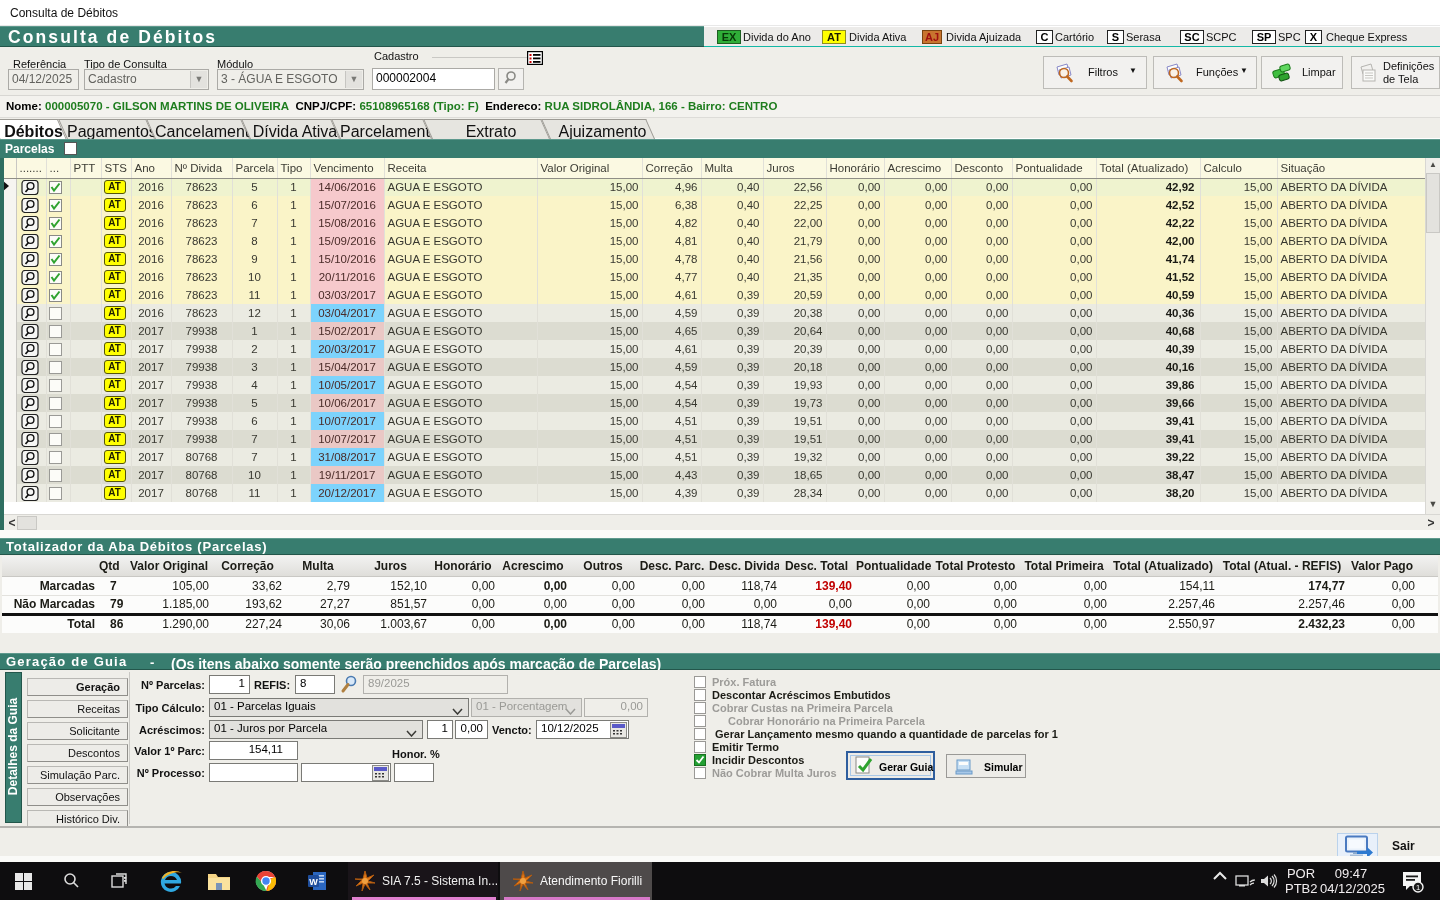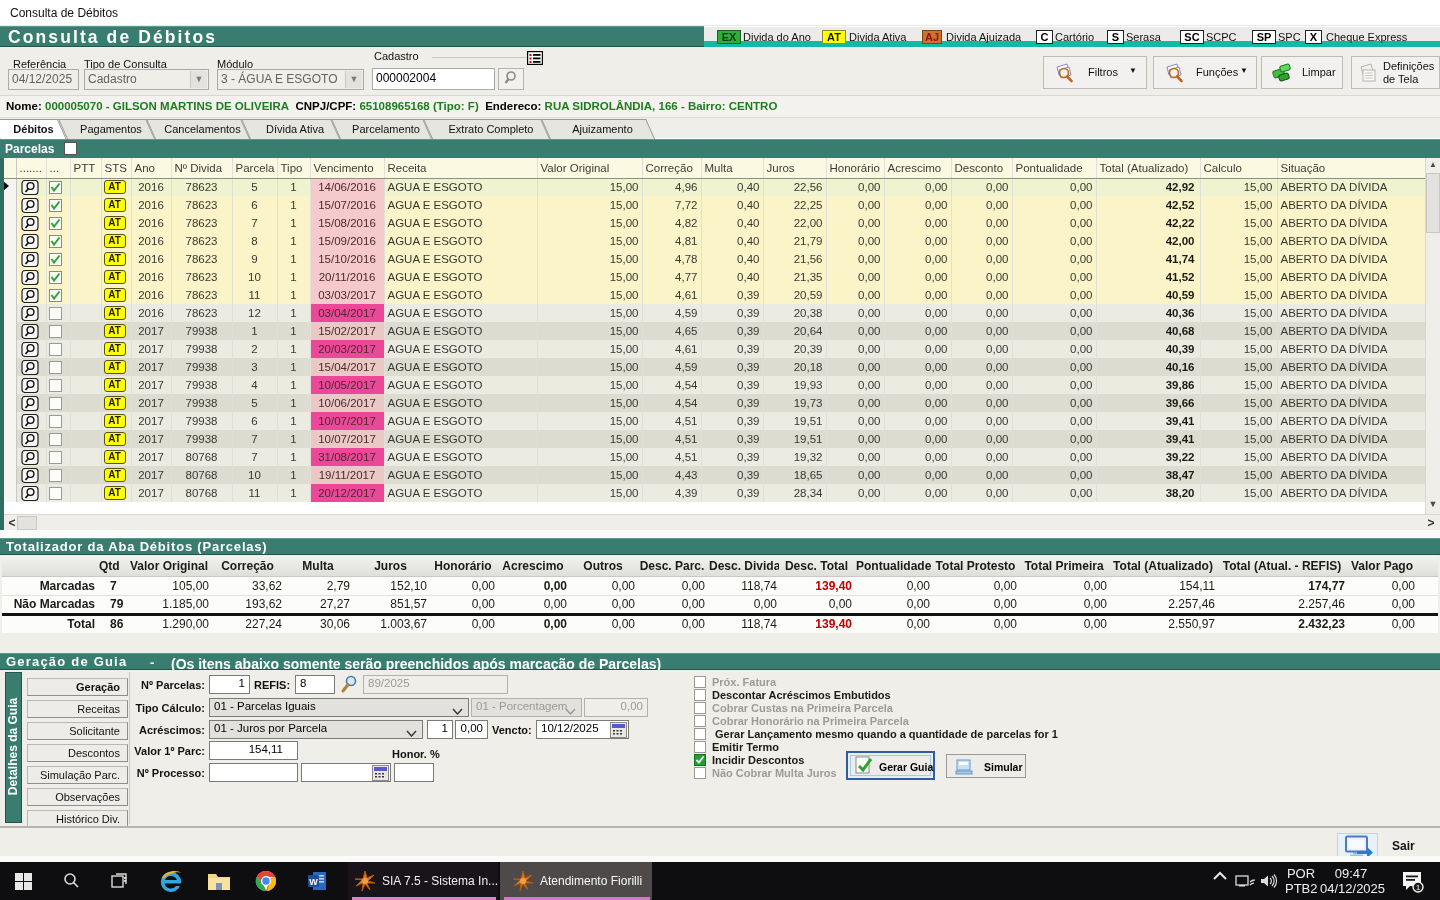--- a/index.html
+++ b/index.html
@@ -3,56 +3,56 @@
 <style>
 *{margin:0;padding:0;box-sizing:border-box;}
 html,body{width:1440px;height:900px;overflow:hidden;}
 body{font-family:"Liberation Sans",sans-serif;background:#EFEEE9;position:relative;}
 .abs{position:absolute;}
 
 #titlebar{left:0;top:0;width:1440px;height:26px;background:#FFFFFF;border-bottom:1px solid #E8E8E8;}
 #titlebar span{position:absolute;left:10px;top:6px;font-size:12px;color:#111;}
 #tealtitle{left:0;top:26px;width:1440px;height:21px;background:#387D6F;border-top:1px solid #5E998D;border-bottom:1px solid #23564B;}
 #tealtitle .big{position:absolute;left:8px;top:0px;font-size:17.5px;line-height:20px;letter-spacing:2.1px;font-weight:bold;color:#FFFFFF;}
-#legend{left:704px;top:26px;width:736px;height:21px;background:#ECEBE9;border-top:1px solid #fff;border-bottom:6px solid #14b8a6;}
+#legend{left:704px;top:26px;width:736px;height:21px;background:#ECEBE9;border-top:1px solid #fff;border-bottom:1px solid #14b8a6;}
 .lbadge{position:absolute;top:3px;height:14px;font-size:11px;font-weight:bold;text-align:center;line-height:13px;}
 .llab{position:absolute;top:4px;font-size:11px;color:#111;}
 
 #formrow{left:0;top:47px;width:1440px;height:49px;background:#EFEEE9;border-bottom:1px solid #D8D7D3;}
 .flabel{position:absolute;font-size:11px;color:#111;}
 .finput{position:absolute;border:1px solid #ABAAA6;background:#EFEEE9;font-size:12px;color:#62625E;padding:2px 3px;}
 .fwhite{background:#fff;color:#000;}
 .combo .arrowbox{position:absolute;right:1px;top:1px;bottom:1px;width:17px;background:#E3E2DE;border-left:1px solid #C6C5C1;color:#7A7A76;font-size:9px;text-align:center;line-height:16px;}
 .topbtn{position:absolute;top:56px;height:33px;background:#F2F1EF;border:1px solid #BDBCB8;font-size:11px;color:#111;}
 
 #nomebar{left:0;top:96px;width:1440px;height:22px;background:#F3F2EE;border-bottom:1px solid #DDDCD8;font-size:11.5px;font-weight:bold;padding:4px 0 0 6px;color:#000;}
 #nomebar .g{color:#1E7D1E;}
 
 #tabs{left:0;top:118px;width:1440px;height:21px;background:#EFEEE9;border-bottom:1px solid #FFFFFF;}
-.tab{position:absolute;top:1px;height:20px;font-size:11px;color:#111;text-align:center;}
+.tab{position:absolute;top:1px;height:20px;font-size:16px;color:#111;text-align:center;}
 .tab .bgx{position:absolute;left:0;top:0;width:100%;height:100%;background:#E6E5E0;border:1px solid #9C9A94;border-bottom:none;transform:skewX(24deg);transform-origin:100% 100%;}
 .tab .tx{position:relative;display:block;padding-top:4px;}
 .tab.active .bgx{background:#FFFFFF;height:21px;}
 .tab.active{font-weight:bold;}
 
 #parcbar{left:0;top:139px;width:1440px;height:19px;background:#387D6F;border-top:1px solid #5E998D;color:#fff;font-weight:bold;font-size:12px;padding:2px 0 0 5px;}
 #parccb{position:absolute;left:64px;top:142px;width:13px;height:13px;background:#fff;border:1px solid #555;}
 
 #grid{left:0;top:158px;border-collapse:collapse;table-layout:fixed;width:1425px;font-size:11.5px;color:#383830;}
 #grid td{overflow:hidden;white-space:nowrap;padding:0 3px;height:18px;}
 #grid tr.hdr td{height:20px;background:#FBF9E2;border-bottom:1px solid #8F8E86;font-size:11.5px;color:#3C3C34;vertical-align:middle;}
 #grid td.r{text-align:right;}
 #grid td.c{text-align:center;}
 #grid td.b{font-weight:bold;color:#1B1B15;}
 tr.rowY td{background:#FAF4C8;}
 tr.rowY1 td{background:#EFF3CF;}
 tr.rowA td{background:#EBEBE2;}
 tr.rowB td{background:#DCDCD1;}
 tr.rowY td.pink,tr.rowY1 td.pink{background:#F6C9CC;color:#4A2B28;}
-tr.rowA td.pink{background:#ec4899;color:#4A2B28;}
+tr.rowA td.pink{background:#7dd3fc;color:#4A2B28;}
 tr.rowB td.pink{background:#EAC8C5;color:#4A2B28;}
 #grid td{border-right:1px solid rgba(160,158,140,0.18);}
 .atb{display:inline-block;width:22px;height:14px;background:#FFFF00;border:1px solid #55550A;border-radius:3px;font-size:10px;font-weight:bold;color:#1B1B00;text-align:center;line-height:12px;vertical-align:middle;}
 #grid td:first-child{background:#F6F5F1 !important;border-right:1px solid #C8C7C3;}
 #grid tr.hdr td:first-child{background:#FBF9E2 !important;}
 #tealedge{left:0;top:158px;width:4px;height:372px;background:#2E6E60;z-index:6;}#wgap1{left:4px;top:502px;width:1421px;height:12px;background:#FFFFFF;}#wgap2{left:0;top:530px;width:1440px;height:8px;background:#FBFBF9;}
 
 .sb{background:#EFEEE9;}
 #vsb{left:1425px;top:158px;width:15px;height:356px;border-left:1px solid #D8D7D3;}
 #hsb{left:0;top:514px;width:1440px;height:16px;border-top:1px solid #D8D7D3;}
@@ -305,21 +305,21 @@
           </svg></td>
         <td></td>
         <td style="padding:0 2px"><span class="atb">AT</span></td>
         <td class="c">2016</td>
         <td class="c">78623</td>
         <td class="c">6</td>
         <td class="c">1</td>
         <td class="c pink">15/07/2016</td>
         <td>AGUA E ESGOTO</td>
         <td class="r">15,00</td>
-        <td class="r">7,72</td>
+        <td class="r">6,38</td>
         <td class="r">0,40</td>
         <td class="r">22,25</td>
         <td class="r">0,00</td>
         <td class="r">0,00</td>
         <td class="r">0,00</td>
         <td class="r">0,00</td>
         <td class="r b" style="padding-right:5px">42,52</td>
         <td class="r" style="padding-right:4px">15,00</td>
         <td>ABERTO DA DÍVIDA</td>
       </tr>
@@ -1002,21 +1002,21 @@
       </svg></span>
   </span>
 <span class="ginput" style="left:394px;top:763px;width:40px"></span>
 <span class="cb" style="left:694px;top:676px"></span>
 <span class="cblab dis" style="left:712px;top:676px">Próx. Fatura</span>
 <span class="cb" style="left:694px;top:689px"></span>
 <span class="cblab " style="left:712px;top:689px">Descontar Acréscimos Embutidos</span>
 <span class="cb" style="left:694px;top:702px"></span>
 <span class="cblab dis" style="left:712px;top:702px">Cobrar Custas na Primeira Parcela</span>
 <span class="cb" style="left:694px;top:715px"></span>
-<span class="cblab dis" style="left:712px;top:715px">Cobrar Honorário na Primeira Parcela</span>
+<span class="cblab dis" style="left:728px;top:715px">Cobrar Honorário na Primeira Parcela</span>
 <span class="cb" style="left:694px;top:728px"></span>
 <span class="cblab " style="left:712px;top:728px">&nbsp;Gerar Lançamento mesmo quando a quantidade de parcelas for 1</span>
 <span class="cb" style="left:694px;top:741px"></span>
 <span class="cblab " style="left:712px;top:741px">Emitir Termo</span>
 <span class="cb" style="left:694px;top:754px;background:#23A033;border:1px solid #17701F">
     <svg width="10" height="10" viewBox="0 0 10 10" style="position:absolute;left:0px;top:0px">
       <path d="M1.5 5 L4 7.5 L8.5 1.5" fill="none" stroke="#fff" stroke-width="1.8"></path>
     </svg>
   </span>
 <span class="cblab " style="left:712px;top:754px">Incidir Descontos</span>

